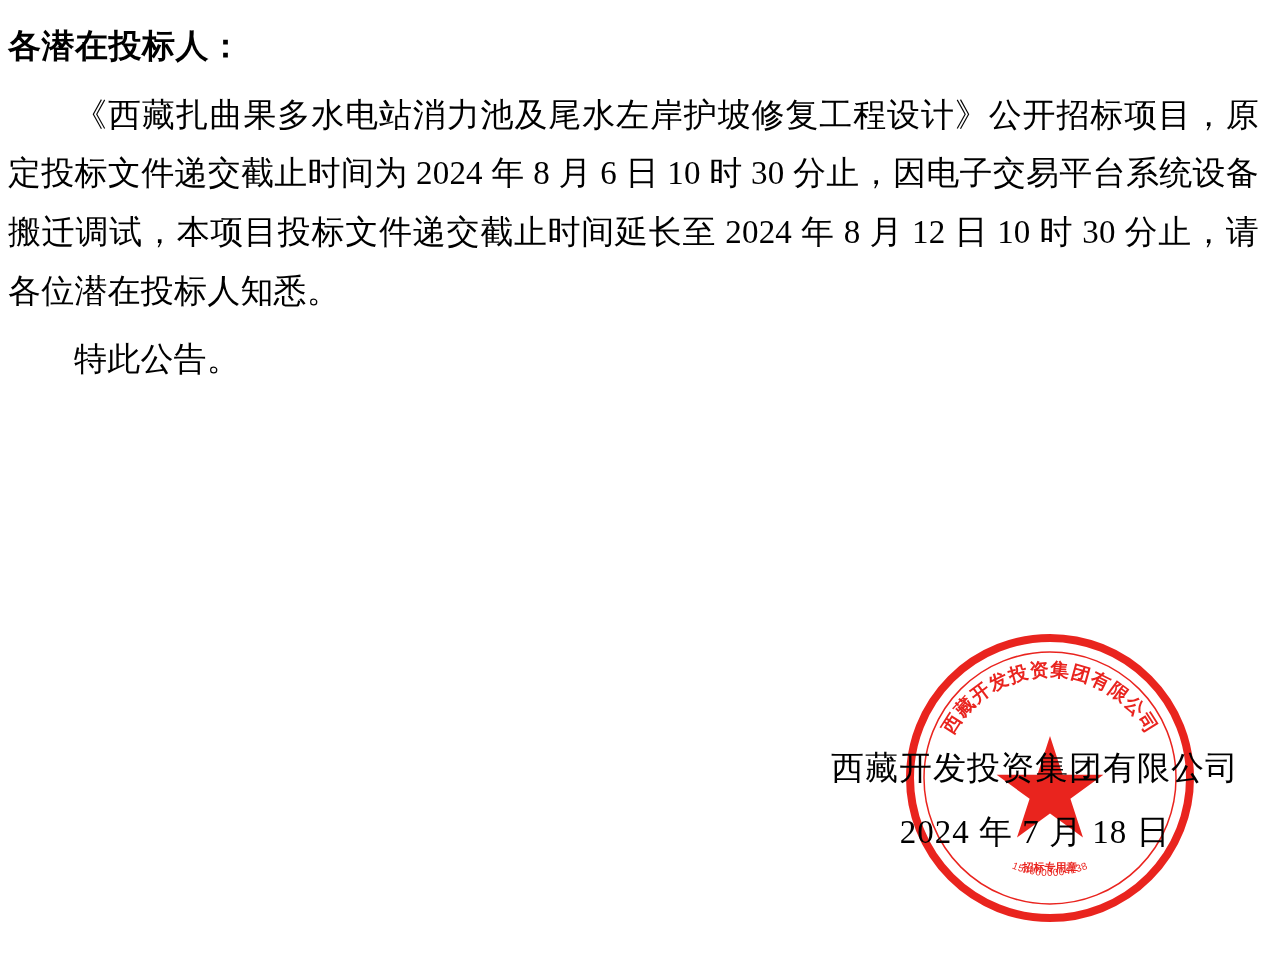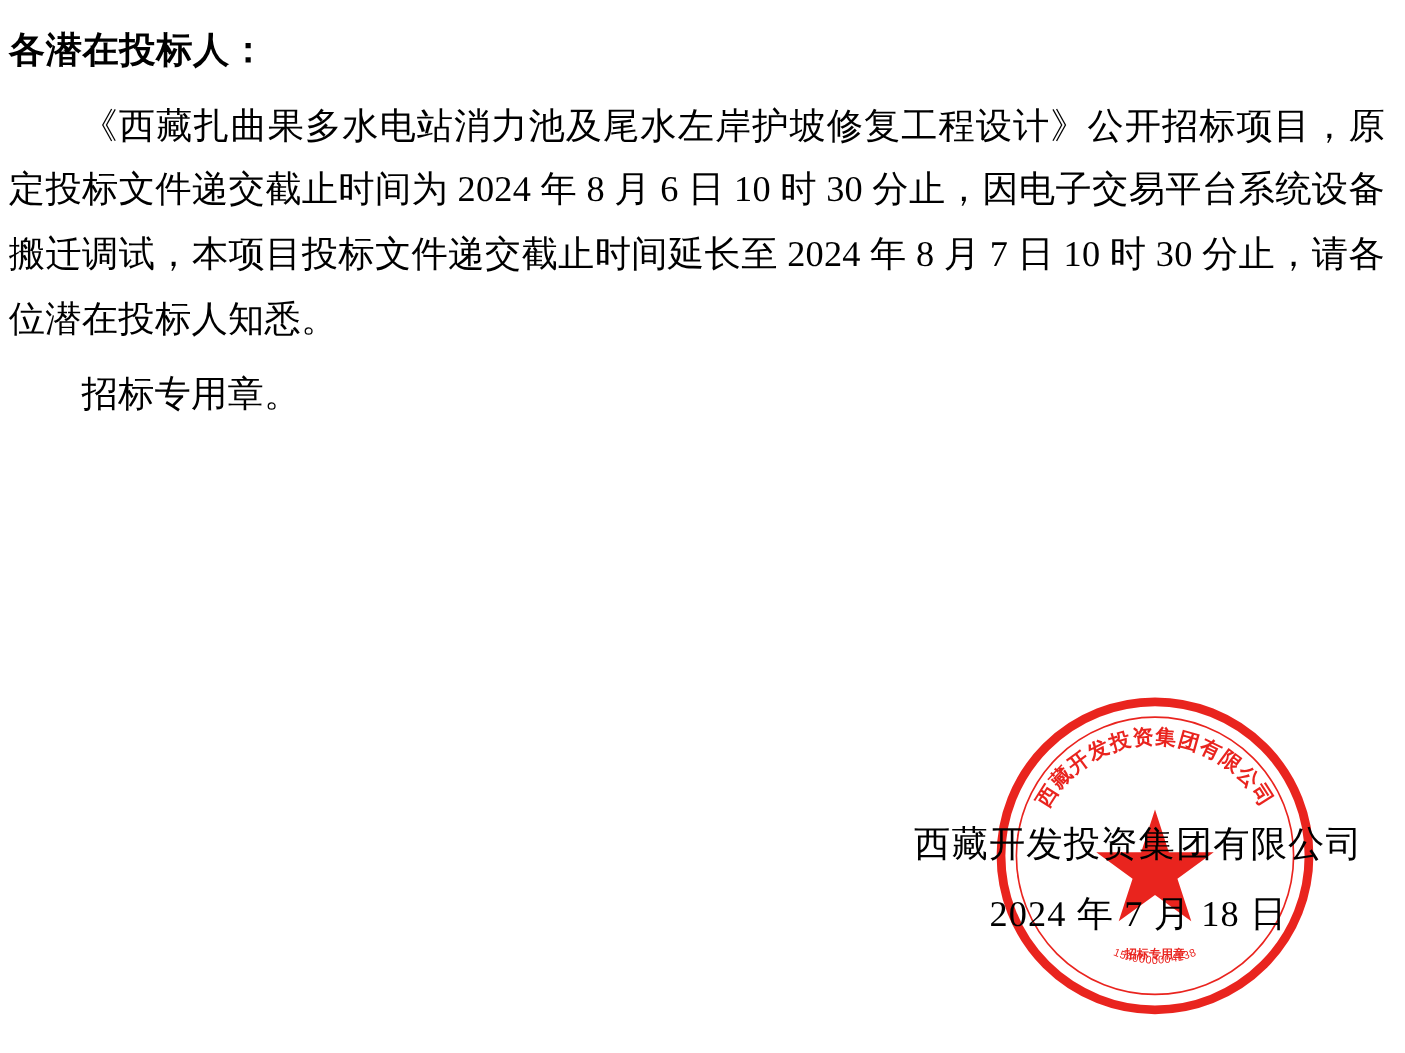--- a/index.html
+++ b/index.html
@@ -102,23 +102,23 @@
     letter-spacing: 0.5px;
   }
 </style>
 </head>
 <body>
 
 <div class="page">
 
   <p class="salutation">各潜在投标人：</p>
 
-  <p class="body-par first">《西藏扎曲果多水电站消力池及尾水左岸护坡修复工程设计》公开招标项目，原定投标文件递交截止时间为 2024 年 8 月 6 日 10 时 30 分止，因电子交易平台系统设备搬迁调试，本项目投标文件递交截止时间延长至 2024 年 8 月 7 日 10 时 30 分止，请各位潜在投标人知悉。</p>
+  <p class="body-par first">《西藏扎曲果多水电站消力池及尾水左岸护坡修复工程设计》公开招标项目，原定投标文件递交截止时间为 2024 年 8 月 6 日 10 时 30 分止，因电子交易平台系统设备搬迁调试，本项目投标文件递交截止时间延长至 2024 年 8 月 12 日 10 时 30 分止，请各位潜在投标人知悉。</p>
 
-  <p class="body-par second">招标专用章。</p>
+  <p class="body-par second">特此公告。</p>
 
   <div class="seal">
     <svg viewBox="0 0 300 300" xmlns="http://www.w3.org/2000/svg" aria-hidden="true">
       <circle cx="150" cy="150" r="140" fill="none" stroke="#e8120c" stroke-width="8"></circle>
       <circle cx="150" cy="150" r="126" fill="none" stroke="#e8120c" stroke-width="1.5"></circle>
 
       <path id="sealArcTop" d="M 40 158 A 110 110 0 0 1 260 158" fill="none"></path>
       <text class="seal-text">
         <textPath href="#sealArcTop" startOffset="50%" text-anchor="middle">西藏开发投资集团有限公司</textPath>
       </text>

